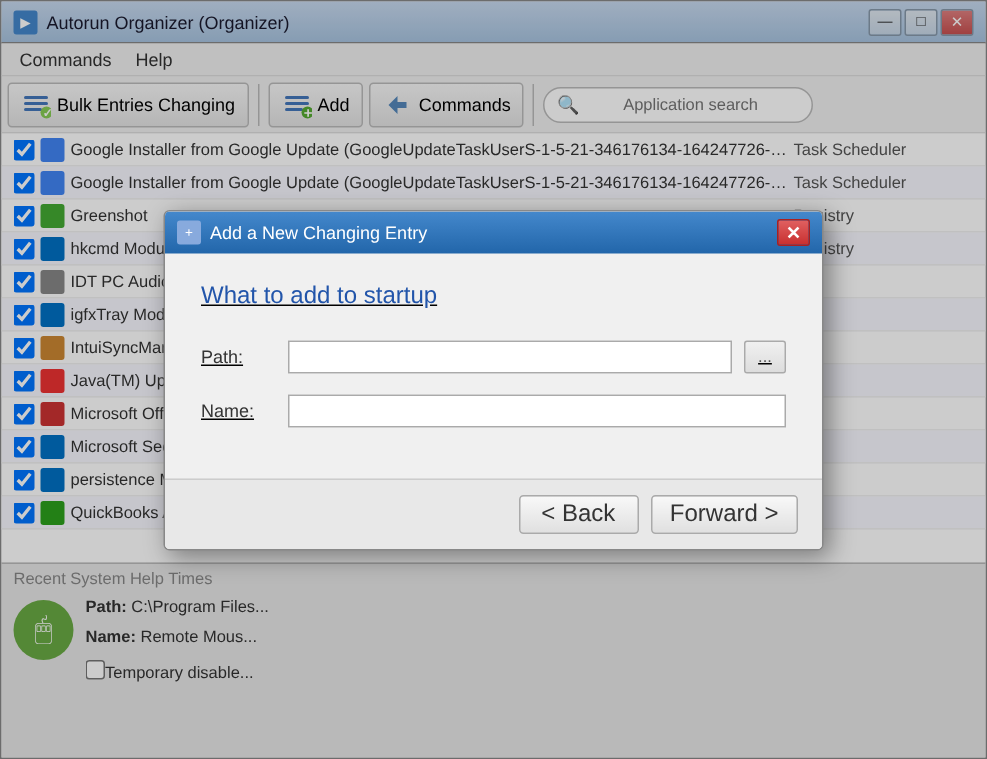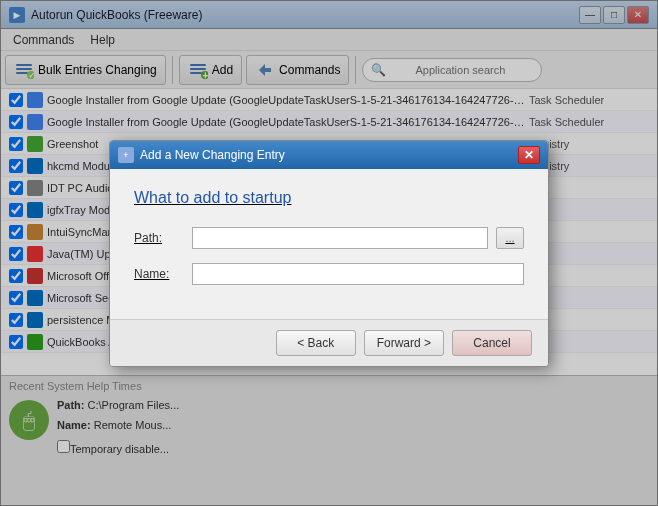--- a/index.html
+++ b/index.html
@@ -371,21 +371,21 @@
     }
 
     .footer-btn {
       height: 26px;
       min-width: 80px;
       padding: 0 12px;
       background: linear-gradient(to bottom, #f8f8f8, #e0e0e0);
       border: 1px solid #aaa;
       border-radius: 3px;
       cursor: pointer;
-      font-size: 12px;
+      font-size: 16px;
       color: #333;
       display: flex;
       align-items: center;
       justify-content: center;
     }
     .footer-btn.cancel {
       background: linear-gradient(to bottom, #f0e0e0, #e0c0c0);
     }
     .icon-google {
       width: 16px;
@@ -417,21 +417,21 @@
     }
   </style>
 </head>
 <body>
 
 <div class="main-window">
 
   <div class="title-bar">
     <div class="title-bar-left">
       <div class="title-bar-icon">▶</div>
-      <span class="title-text">Autorun QuickBooks (Freeware)</span>
+      <span class="title-text">Autorun Organizer (Organizer)</span>
     </div>
     <div class="title-bar-controls">
       <div class="title-btn">—</div>
       <div class="title-btn">□</div>
       <div class="title-btn close-btn">✕</div>
     </div>
   </div>
 
   <div class="menu-bar">
     <div class="menu-item">Commands</div>
@@ -593,17 +593,16 @@
 
       <div class="modal-field">
         <span class="modal-field-label">Name:</span>
         <input type="text" class="modal-field-input" style="">
       </div>
     </div>
 
     <div class="modal-footer">
       <button class="footer-btn">&lt; Back</button>
       <button class="footer-btn">Forward &gt;</button>
-      <button class="footer-btn cancel">Cancel</button>
     </div>
 
   </div>
 </div>
 
 </body></html>

